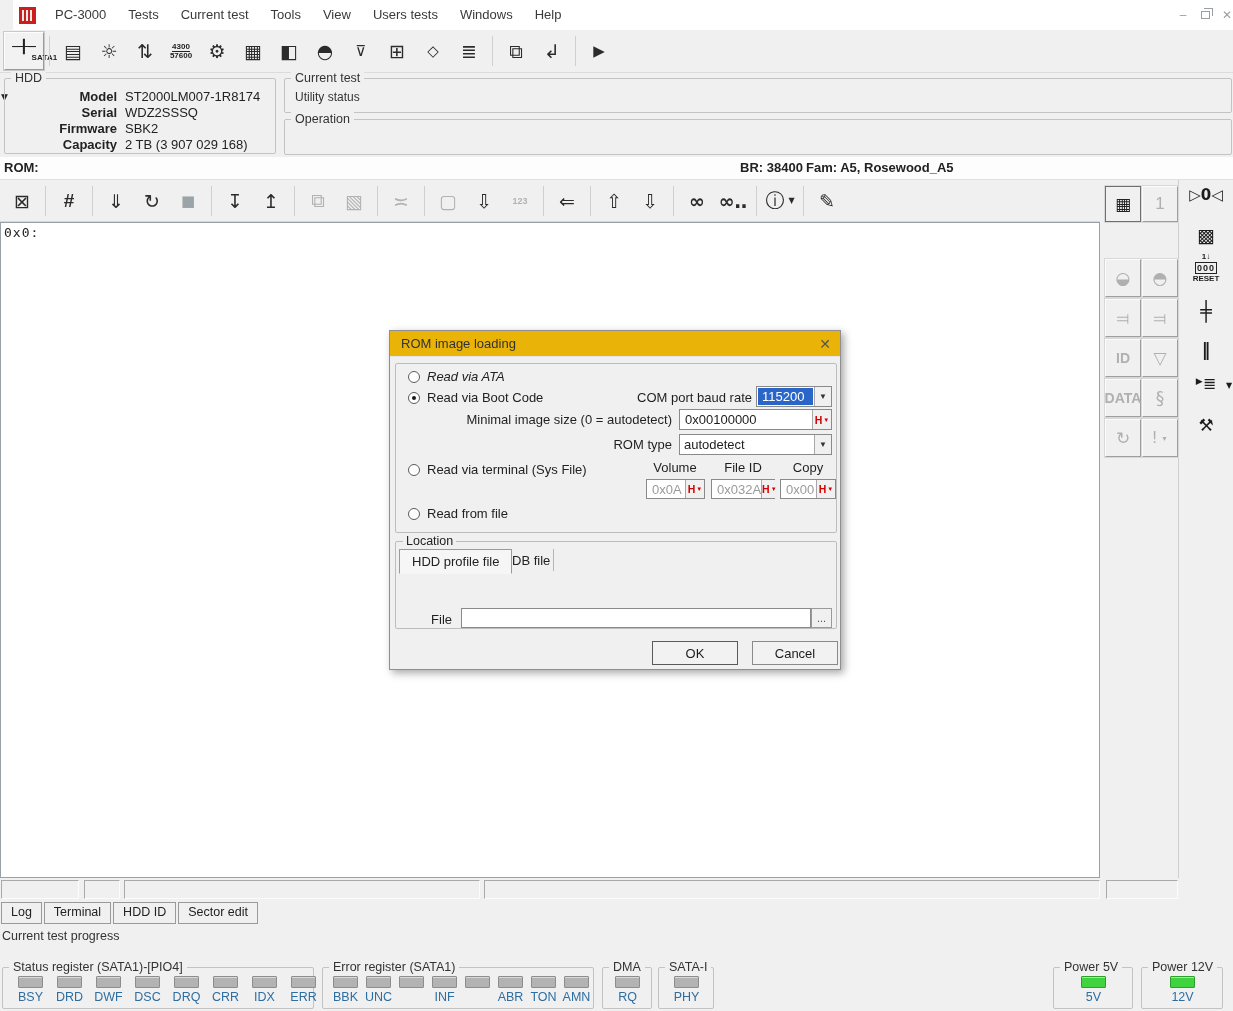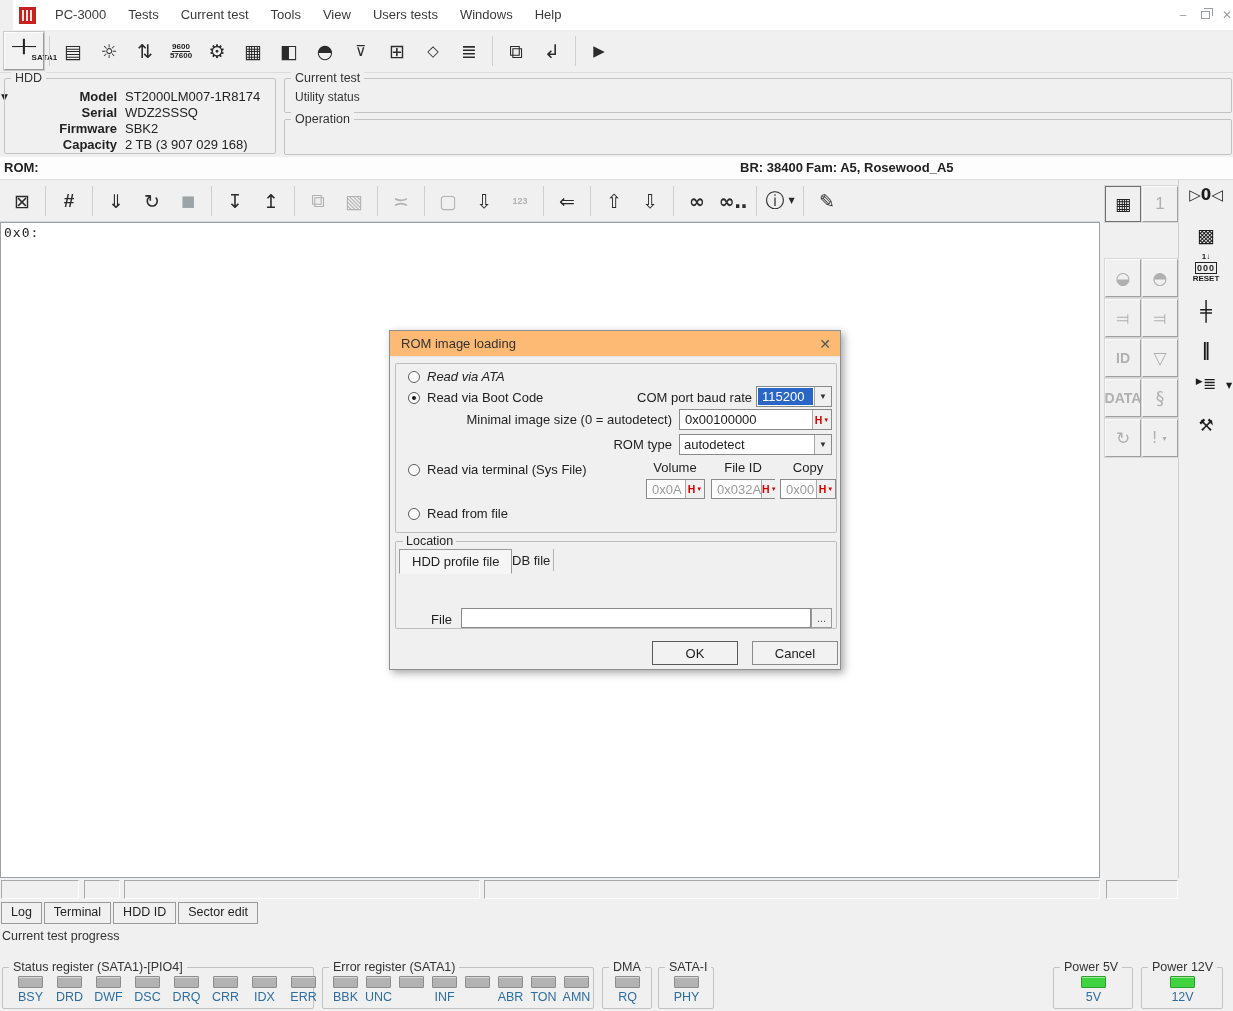--- a/index.html
+++ b/index.html
@@ -89,21 +89,21 @@
   .leds { position:absolute; left:8px; top:8px; display:flex; }
   .led-cell { width:39px; display:flex; flex-direction:column; align-items:center; }
   .led { width:25px; height:12px; background:#b3b3b3; border:1px solid #8d8d8d;
          border-radius:1px; box-shadow:inset 0 1px 0 rgba(255,255,255,.5); }
   .led.on { background:#3fd43f; border-color:#2f9e2f; }
   .led-lbl { margin-top:2px; font-size:12.5px; color:#2e6da0; }
 
   
   .dialog { position:absolute; left:389px; top:330px; width:452px; height:340px; background:#f0f0f0;
             border:1px solid #8f8f8f; box-shadow:3px 3px 8px rgba(0,0,0,.35); font-size:13px; }
-  .dlg-title { height:26px; background:#fdba74; display:flex; align-items:center; padding-left:11px;
+  .dlg-title { height:26px; background:#eab308; display:flex; align-items:center; padding-left:11px;
                color:#333; border-bottom:1px solid #e6e6e6; }
   .dlg-close { margin-left:auto; width:30px; text-align:center; color:#555; font-size:14px; }
   .dframe { position:absolute; border:1px solid #bdbdbd; border-radius:2px;text-align:right; }
   .dframe > .glabel { position:absolute; top:-8px; left:7px; background:#f0f0f0; padding:0 3px; font-size:12.5px; }
   .radio { position:absolute; display:flex; align-items:center; }
   .radio .rdot { width:12px; height:12px; border:1px solid #5c5c5c; border-radius:50%; background:#fff;
                  margin-right:7px; position:relative; flex:none; }
   .radio.checked .rdot::after { content:""; position:absolute; left:3px; top:3px; width:4px; height:4px;
                  border-radius:50%; background:#1c1c1c; }
   .dlabel { position:absolute; text-align:right; color:#1f1f1f; }
@@ -159,21 +159,21 @@
     <div class="sata-btn">
       <span class="glyph gly">─╂─</span>
       <span class="lbl">SATA1</span>
     </div>
     <span class="tsep"></span>
     <span class="tbtn gly">▤</span>
     <span class="tbtn gly">☼</span>
     <span class="tbtn gly">⇅</span>
     <span class="tbtn">
       <span class="baud-ic">
-          <b>9600</b>
+          <b>4300</b>
           <span>57600</span>
         </span>
     </span>
     <span class="tbtn gly">⚙</span>
     <span class="tbtn gly">▦</span>
     <span class="tbtn gly">◧</span>
     <span class="tbtn gly">◓</span>
     <span class="tbtn gly small">⊽</span>
     <span class="tbtn gly">⊞</span>
     <span class="tbtn gly small">◇</span>

